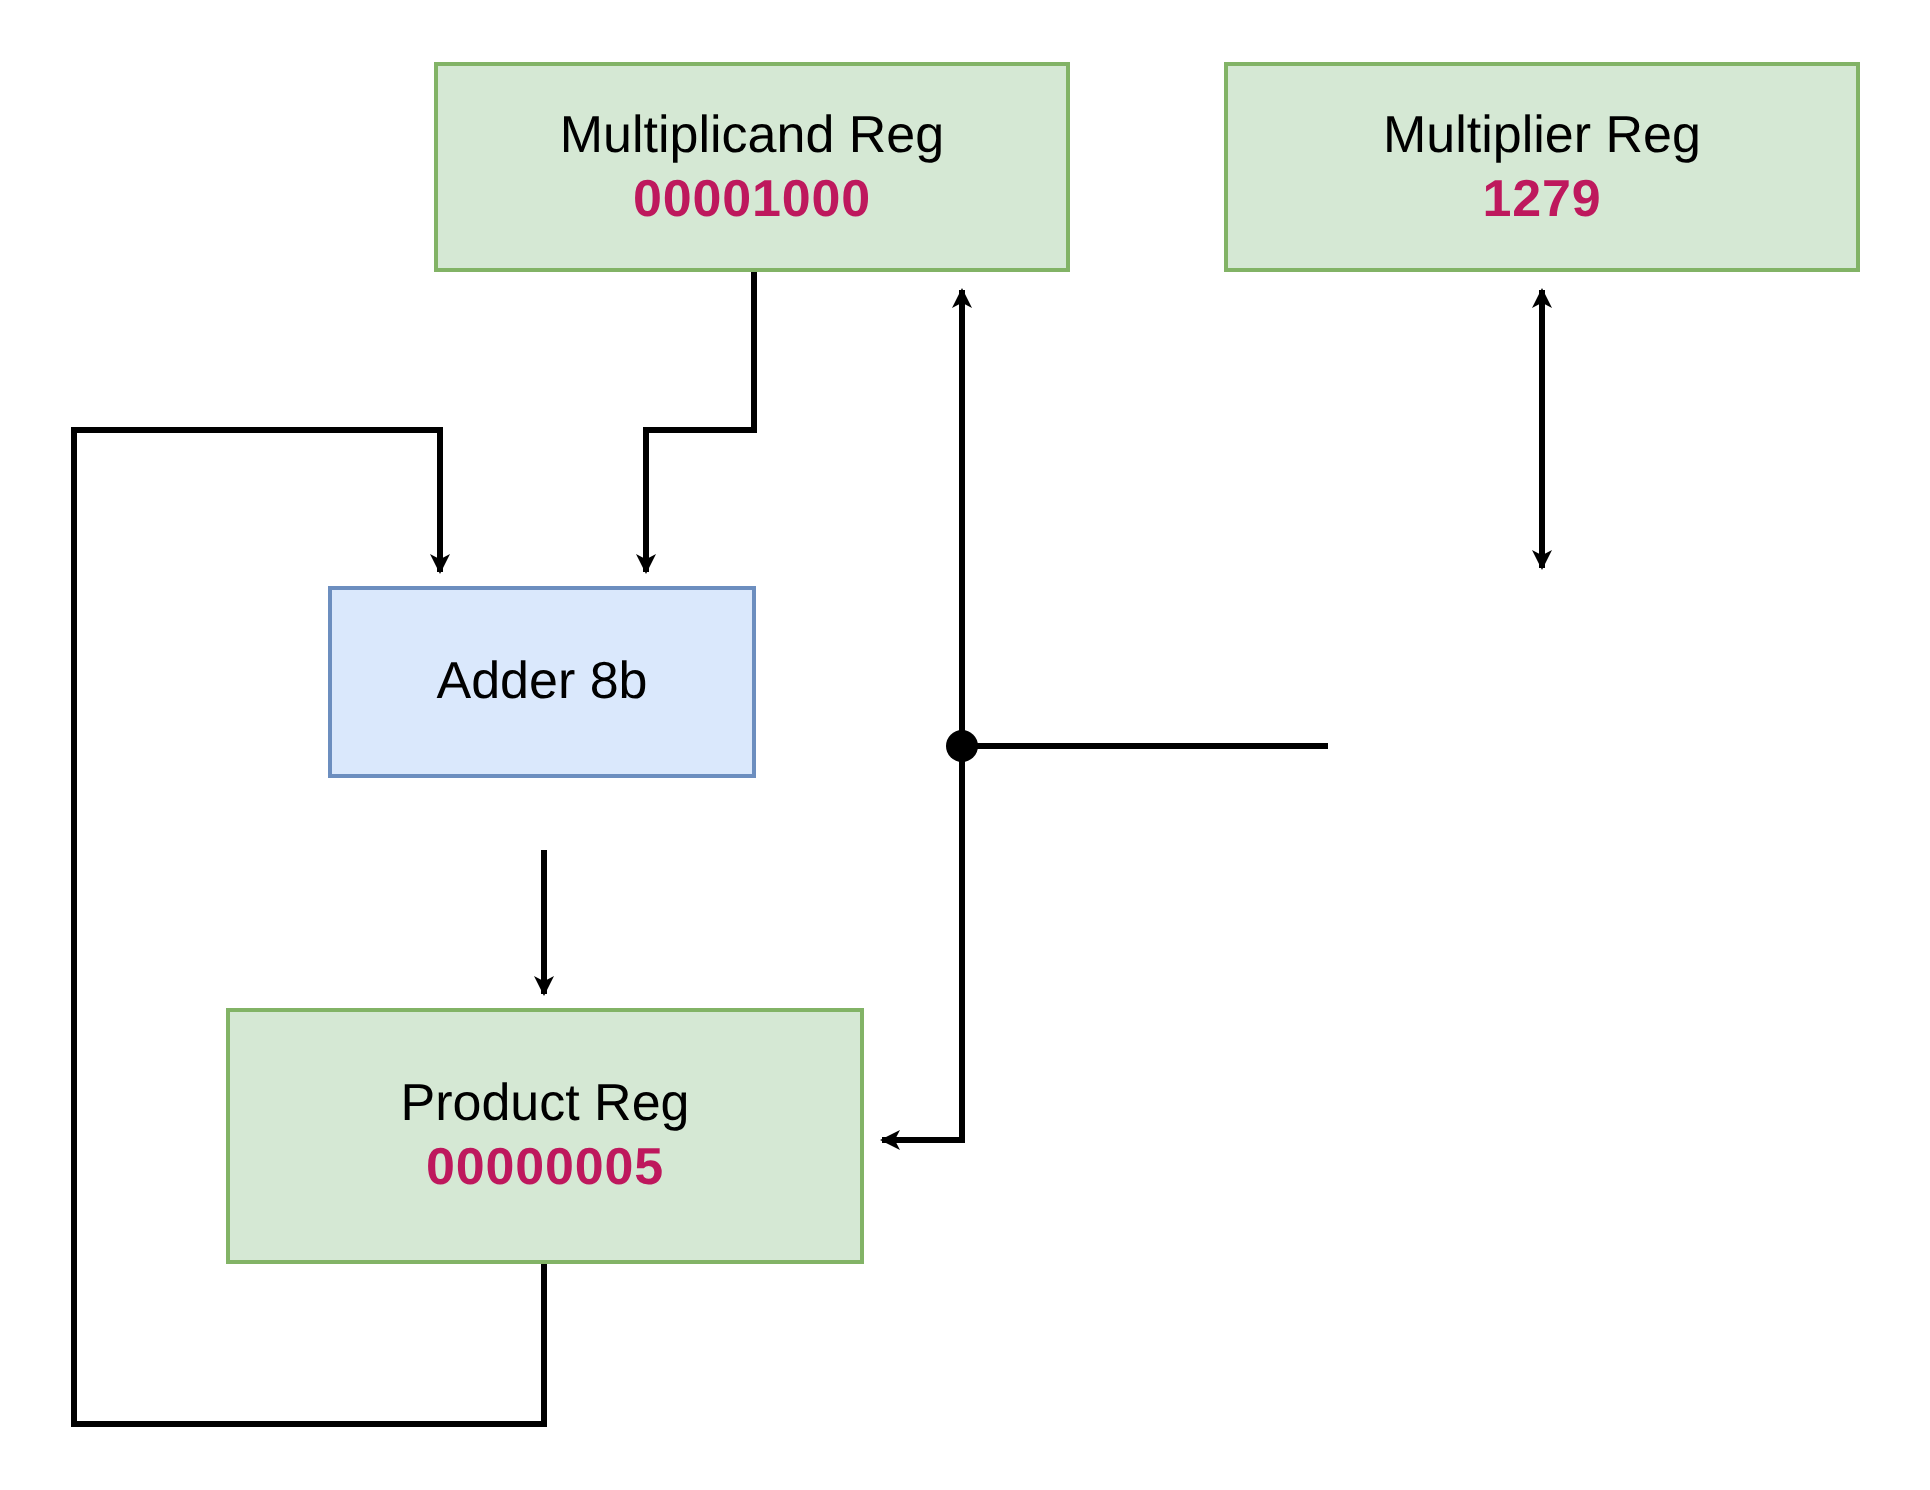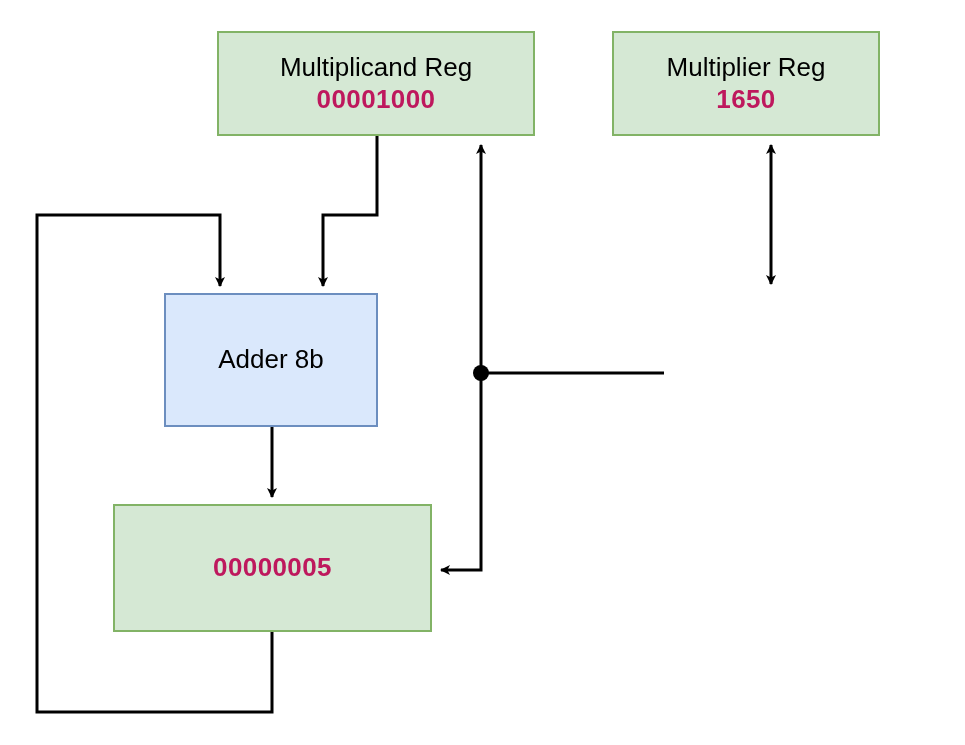--- a/index.html
+++ b/index.html
@@ -98,27 +98,28 @@
     <polyline class="edge-path" marker-end="url(#arrow-end)" marker-start="url(#arrow-start)" points="771,284 771,145"></polyline>
 
     <circle class="junction-dot" cx="481" cy="373" r="8"></circle>
   </svg>
 
   <div class="node node-green" style="left:217px; top:31px; width:318px; height:105px;">
     <div class="node-title">Multiplicand Reg</div>
     <div class="node-value">00001000</div>
   </div>
 
-  <div class="node node-green" style="left:612px; top:31px; width:268px; height:105px;">
+  <div class="node node-green" style="left:612px; top:31px; width:318px; height:105px;">
     <div class="node-title">Multiplier Reg</div>
-    <div class="node-value">1650</div>
+    <div class="node-value">1279</div>
   </div>
 
-  <div class="node node-blue" style="left:164px; top:293px; width:214px; height:134px;">
+  <div class="node node-blue" style="left:164px; top:293px; width:214px; height:96px;">
     <div class="node-title">Adder 8b</div>
   </div>
 
 
   <div class="node node-green" style="left:113px; top:504px; width:319px; height:128px;">
+    <div class="node-title">Product Reg</div>
     <div class="node-value">00000005</div>
   </div>
 
 </div>
 
 </body></html>

